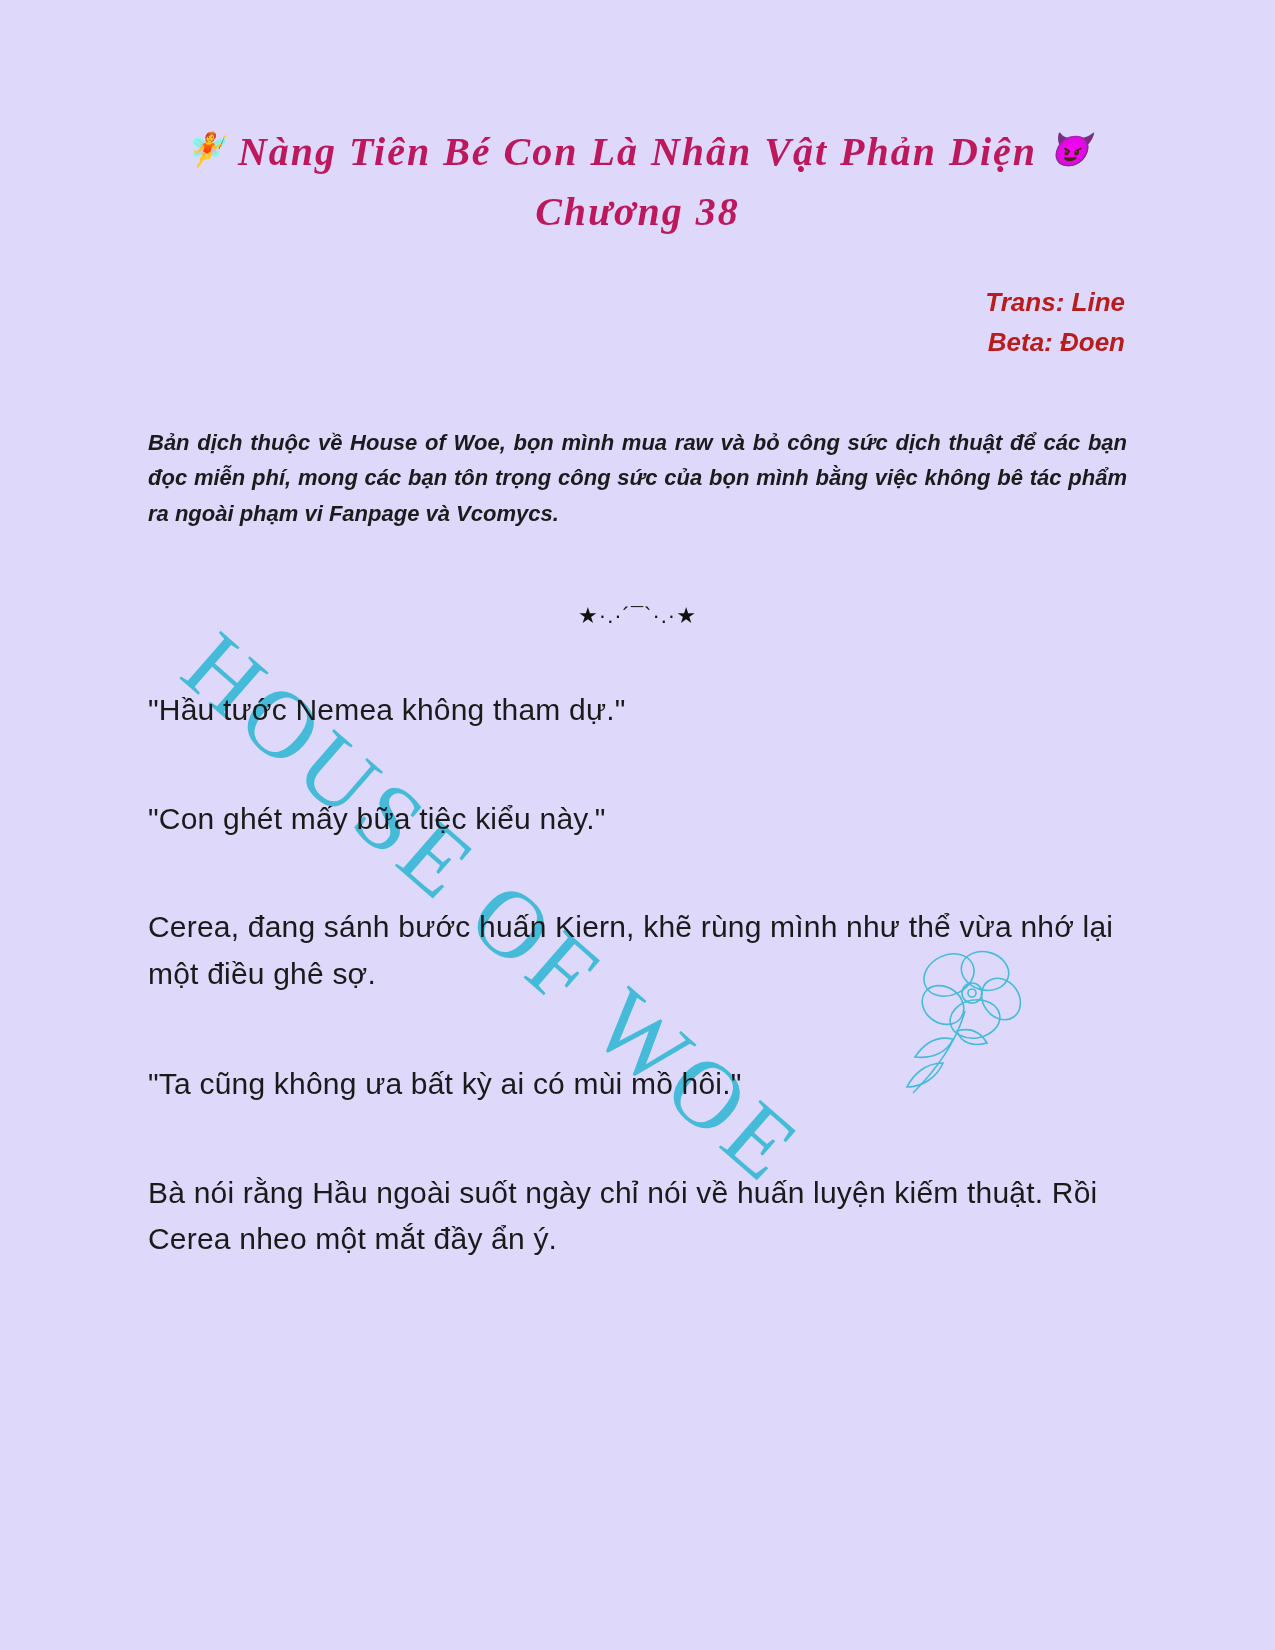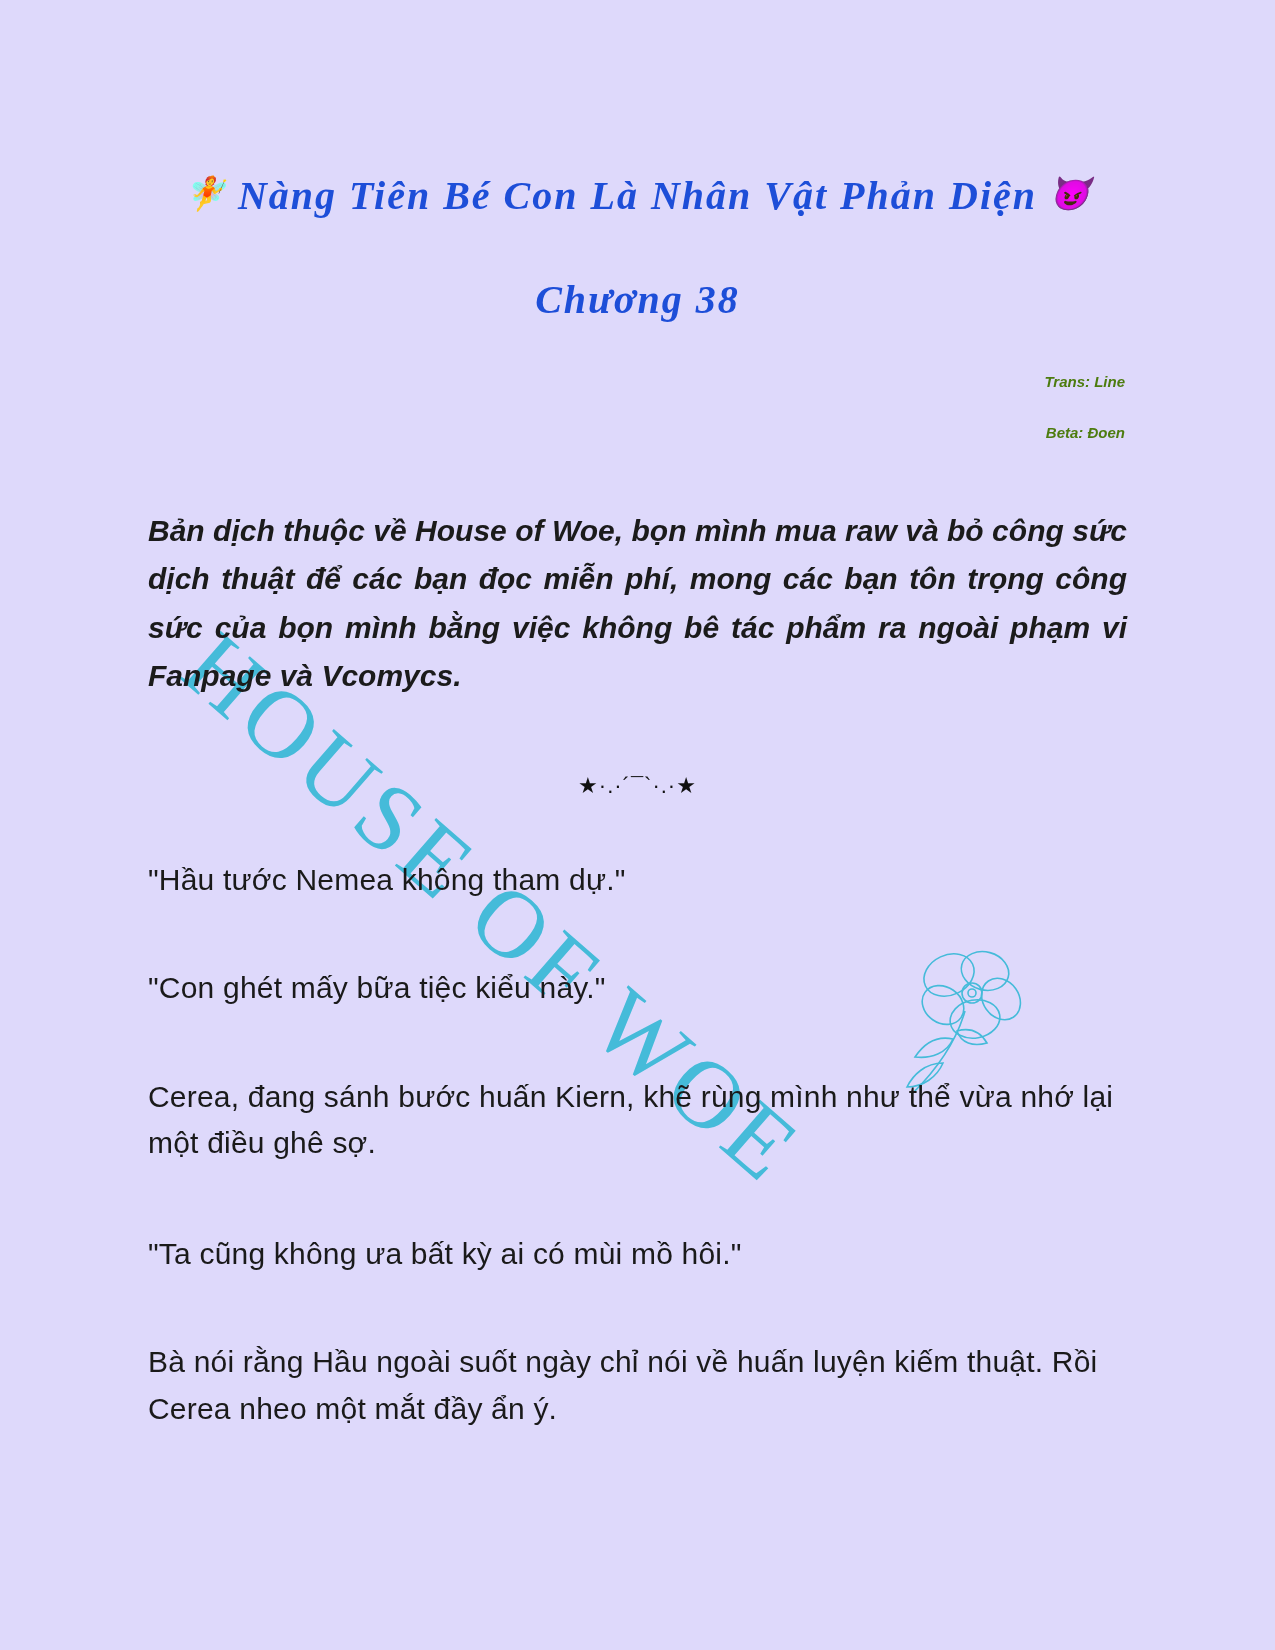--- a/index.html
+++ b/index.html
@@ -57,57 +57,55 @@
     padding-top: 122px;
     text-align: center;
     position: relative;
     z-index: 8;
   }
   .title-line {
     font-family: "Liberation Serif", serif;
     font-style: italic;
     font-weight: bold;
     font-size: 40px;
-    color: #1d4ed8;
+    color: #be185d;
     letter-spacing: 2px;
     line-height: 1.5;
     white-space: nowrap;
-    margin-top: 44px;
   }
   .title-emoji {
     font-size: 33px;
     vertical-align: 4px;
     letter-spacing: 0;
   }
 
   
   .credits {
     margin-top: 40px;
     text-align: right;
     padding-right: 2px;
     position: relative;
     z-index: 8;
   }
   .credit-line {
     font-family: "Liberation Sans", sans-serif;
     font-weight: bold;
     font-style: italic;
-    font-size: 15px;
-    color: #4d7c0f;
+    font-size: 26px;
+    color: #b91c1c;
     line-height: 1.55;
-    margin-top: 28px;
   }
 
   
   .notice {
     margin-top: 62px;
     font-family: "Liberation Sans", sans-serif;
     font-weight: bold;
     font-style: italic;
-    font-size: 30px;
+    font-size: 22px;
     color: #1b1b1b;
     line-height: 1.62;
     text-align: justify;
     position: relative;
     z-index: 8;
   }
 
   
   .divider {
     margin-top: 72px;

